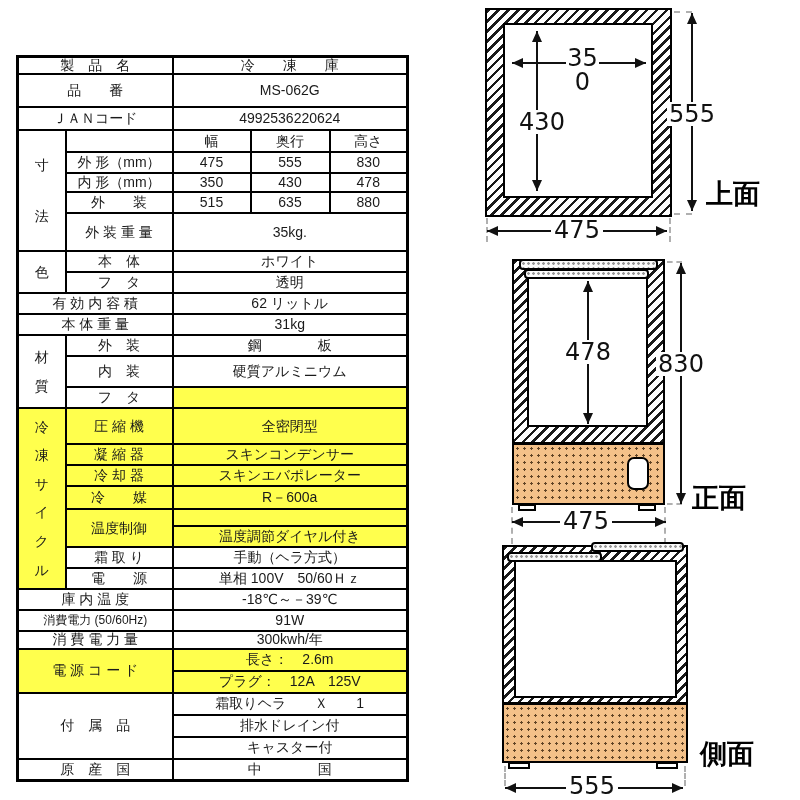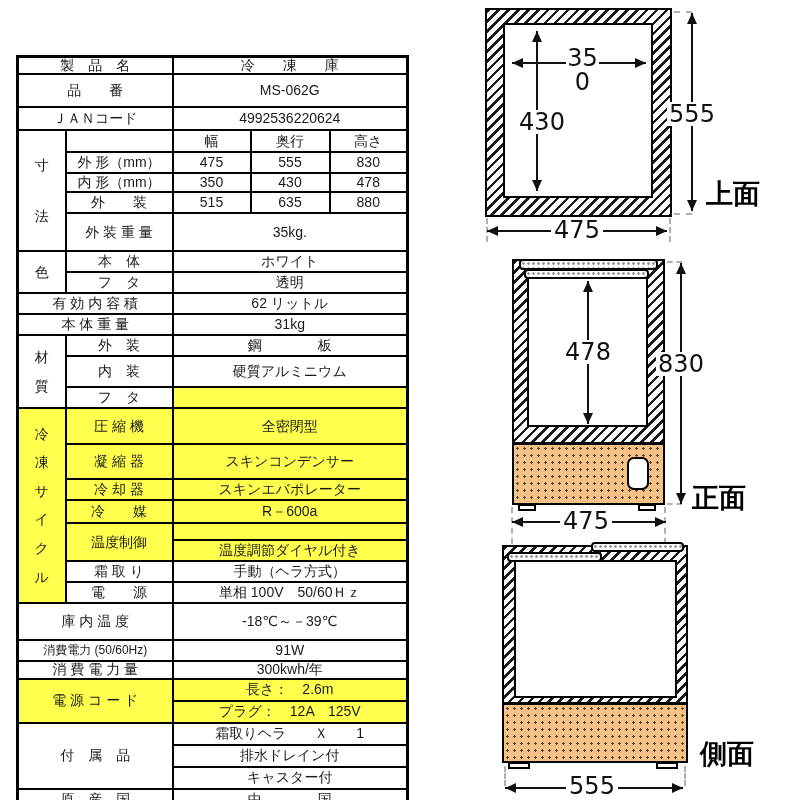--- a/index.html
+++ b/index.html
@@ -147,21 +147,21 @@
         <span>凍</span>
         <span>サ</span>
         <span>イ</span>
         <span>ク</span>
         <span>ル</span>
       </div>
     </td>
     <td class="yl">圧 縮 機</td>
     <td colspan="3" class="yl">全密閉型</td>
   </tr>
-  <tr style="height:35px">
+  <tr style="height:21px">
     <td class="yl">凝 縮 器</td>
     <td colspan="3" class="yl">スキンコンデンサー</td>
   </tr>
   <tr style="height:21px">
     <td class="yl">冷 却 器</td>
     <td colspan="3" class="yl">スキンエバポレーター</td>
   </tr>
   <tr style="height:23px">
     <td class="yl">冷　　媒</td>
     <td colspan="3" class="yl">R－600a</td>
@@ -174,21 +174,21 @@
     <td colspan="3" class="yl">温度調節ダイヤル付き</td>
   </tr>
   <tr style="height:21px">
     <td>霜 取 り</td>
     <td colspan="3">手動（ヘラ方式）</td>
   </tr>
   <tr style="height:21px">
     <td>電　　源</td>
     <td colspan="3">単相 100V　50/60Ｈｚ</td>
   </tr>
-  <tr style="height:37px">
+  <tr style="height:21px">
     <td colspan="2">庫 内 温 度</td>
     <td colspan="3">-18℃～－39℃</td>
   </tr>
   <tr style="height:21px">
     <td colspan="2" class="small">消費電力 (50/60Hz)</td>
     <td colspan="3">91W</td>
   </tr>
   <tr style="height:17px">
     <td colspan="2">消 費 電 力 量</td>
     <td colspan="3">300kwh/年</td>

